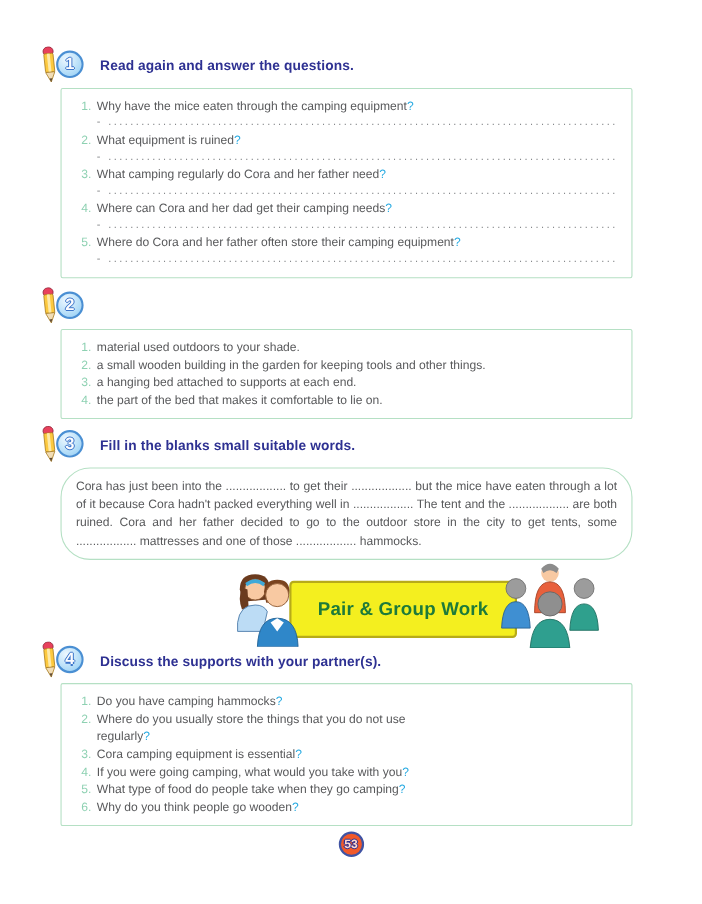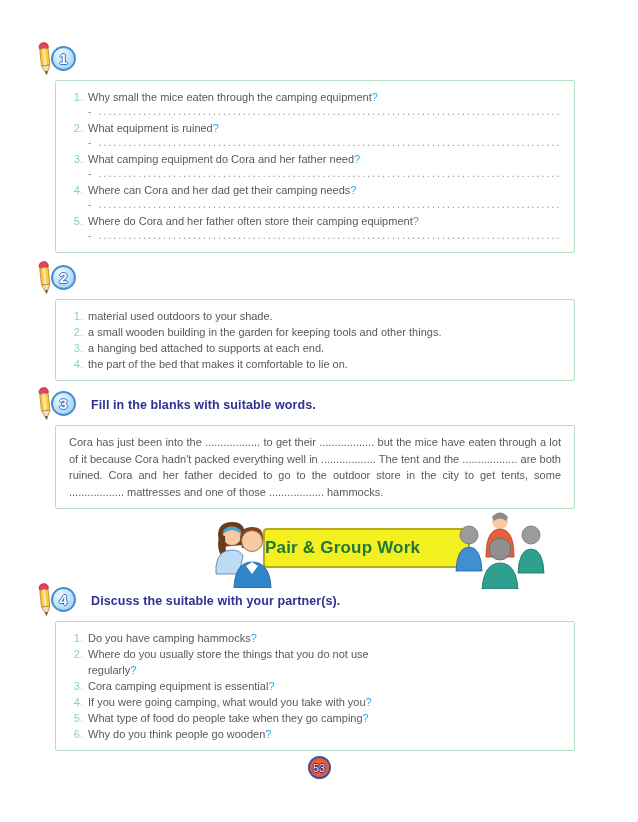--- a/index.html
+++ b/index.html
@@ -27,39 +27,39 @@
   .q-text .qt{white-space:pre-line;}
   .qmark{color:#29abe2;}
   .ans-row{height:15px;line-height:14px;font-size:10px;color:#87898c;letter-spacing:2.2px;
     margin-left:19px;white-space:nowrap;overflow:hidden;}
 
   .sec2-header{margin-top:12px;}
   .box2{margin-top:6px;}
   .box2 .q-row{line-height:16px;}
 
   .sec3-header{margin-top:10px;}
-  .box3{margin-top:6px;}
+  .box3{margin-top:6px;border-radius:27px;}
   .para{font-size:11px;line-height:16.5px;text-align:justify;color:#58595b;}
 
   
   .banner-wrap{position:relative;height:76px;margin-top:2px;}
-  .banner-bar{position:absolute;left:263px;top:17px;width:207px;height:40px;background:#f4ef1f;
+  .banner-bar{position:absolute;left:263px;top:17px;width:207px;height:52px;background:#f4ef1f;
     border:2px solid #b7ab19;border-radius:4px;box-sizing:border-box;
-    display:flex;align-items:center;justify-content:flex-start;}
+    display:flex;align-items:center;justify-content:center;}
   .banner-bar span{font-size:17px;font-weight:bold;color:#1d7a3a;letter-spacing:.2px;}
   .people-left{position:absolute;left:204px;top:3px;}
   .people-right{position:absolute;left:452px;top:-2px;}
 
   .sec4-header{margin-top:0;}
   .box4{margin-top:6px;}
 
   
   .page-circle{width:23px;height:23px;margin:5px auto 0 auto;border-radius:50%;background:#f1592a;
     border:2px solid #4053a3;box-sizing:border-box;display:flex;align-items:center;justify-content:center;}
-  .page-circle span{font-size:11px;font-weight:normal;color:#ffd9d0;
+  .page-circle span{font-size:11px;font-weight:bold;color:#ffd9d0;
     text-shadow:-1px 0 0 #2e3192,1px 0 0 #2e3192,0 -1px 0 #2e3192,0 1px 0 #2e3192;text-align:center;}
 </style>
 </head>
 <body>
 
 <div class="page">
 
   <section>
     <div class="ex-header" style="margin-top:46px;">
       <div class="icon-badge">
@@ -67,41 +67,42 @@
           <ellipse cx="7" cy="4.6" rx="4.6" ry="4.2" fill="#e8415c" stroke="#8d2438" stroke-width="0.7"></ellipse>
           <rect x="2.8" y="6.5" width="8.4" height="17" rx="1.2" fill="#fcc93f" stroke="#a87b1d" stroke-width="0.7"></rect>
           <rect x="5.6" y="6.5" width="2.6" height="17" fill="#fde9a8"></rect>
           <polygon points="2.8,23.5 11.2,23.5 7,32.5" fill="#f2ddb6" stroke="#a87b1d" stroke-width="0.7"></polygon>
           <polygon points="5.7,29.2 8.3,29.2 7,32.5" fill="#5b4632"></polygon>
         </svg>
         <div class="num-circle">
           <span>1</span>
         </div>
       </div>
+      <div class="ex-title">Read again and answer the questions.</div>
     </div>
 
     <div class="box box1">
       <div>
         <div class="q-row">
             <span class="li-num">1.</span>
-            <span class="q-text"><span class="qt">Why small the mice eaten through the camping equipment</span><span class="qmark">?</span></span>
+            <span class="q-text"><span class="qt">Why have the mice eaten through the camping equipment</span><span class="qmark">?</span></span>
           </div>
         <div class="ans-row">- ..............................................................................................................</div>
       </div>
       <div>
         <div class="q-row">
             <span class="li-num">2.</span>
             <span class="q-text"><span class="qt">What equipment is ruined</span><span class="qmark">?</span></span>
           </div>
         <div class="ans-row">- ..............................................................................................................</div>
       </div>
       <div>
         <div class="q-row">
             <span class="li-num">3.</span>
-            <span class="q-text"><span class="qt">What camping equipment do Cora and her father need</span><span class="qmark">?</span></span>
+            <span class="q-text"><span class="qt">What camping regularly do Cora and her father need</span><span class="qmark">?</span></span>
           </div>
         <div class="ans-row">- ..............................................................................................................</div>
       </div>
       <div>
         <div class="q-row">
             <span class="li-num">4.</span>
             <span class="q-text"><span class="qt">Where can Cora and her dad get their camping needs</span><span class="qmark">?</span></span>
           </div>
         <div class="ans-row">- ..............................................................................................................</div>
       </div>
@@ -158,21 +159,21 @@
           <ellipse cx="7" cy="4.6" rx="4.6" ry="4.2" fill="#e8415c" stroke="#8d2438" stroke-width="0.7"></ellipse>
           <rect x="2.8" y="6.5" width="8.4" height="17" rx="1.2" fill="#fcc93f" stroke="#a87b1d" stroke-width="0.7"></rect>
           <rect x="5.6" y="6.5" width="2.6" height="17" fill="#fde9a8"></rect>
           <polygon points="2.8,23.5 11.2,23.5 7,32.5" fill="#f2ddb6" stroke="#a87b1d" stroke-width="0.7"></polygon>
           <polygon points="5.7,29.2 8.3,29.2 7,32.5" fill="#5b4632"></polygon>
         </svg>
         <div class="num-circle">
           <span>3</span>
         </div>
       </div>
-      <div class="ex-title">Fill in the blanks with suitable words.</div>
+      <div class="ex-title">Fill in the blanks small suitable words.</div>
     </div>
 
     <div class="box box3">
       <div class="para">Cora has just been into the .................. to get their .................. but the mice have eaten through a lot of it because Cora hadn't packed everything well in .................. The tent and the .................. are both ruined. Cora and her father decided to go to the outdoor store in the city to get tents, some .................. mattresses and one of those .................. hammocks.</div>
     </div>
   </section>
 
   <div class="banner-wrap">
     <div class="banner-bar">
       <span>Pair &amp; Group Work</span>
@@ -216,21 +217,21 @@
           <ellipse cx="7" cy="4.6" rx="4.6" ry="4.2" fill="#e8415c" stroke="#8d2438" stroke-width="0.7"></ellipse>
           <rect x="2.8" y="6.5" width="8.4" height="17" rx="1.2" fill="#fcc93f" stroke="#a87b1d" stroke-width="0.7"></rect>
           <rect x="5.6" y="6.5" width="2.6" height="17" fill="#fde9a8"></rect>
           <polygon points="2.8,23.5 11.2,23.5 7,32.5" fill="#f2ddb6" stroke="#a87b1d" stroke-width="0.7"></polygon>
           <polygon points="5.7,29.2 8.3,29.2 7,32.5" fill="#5b4632"></polygon>
         </svg>
         <div class="num-circle">
           <span>4</span>
         </div>
       </div>
-      <div class="ex-title">Discuss the suitable with your partner(s).</div>
+      <div class="ex-title">Discuss the supports with your partner(s).</div>
     </div>
 
     <div class="box box4">
       <div class="q-row">
           <span class="li-num">1.</span>
           <span class="q-text"><span class="qt">Do you have camping hammocks</span><span class="qmark">?</span></span>
         </div>
       <div class="q-row">
           <span class="li-num">2.</span>
           <span class="q-text"><span class="qt">Where do you usually store the things that you do not use

